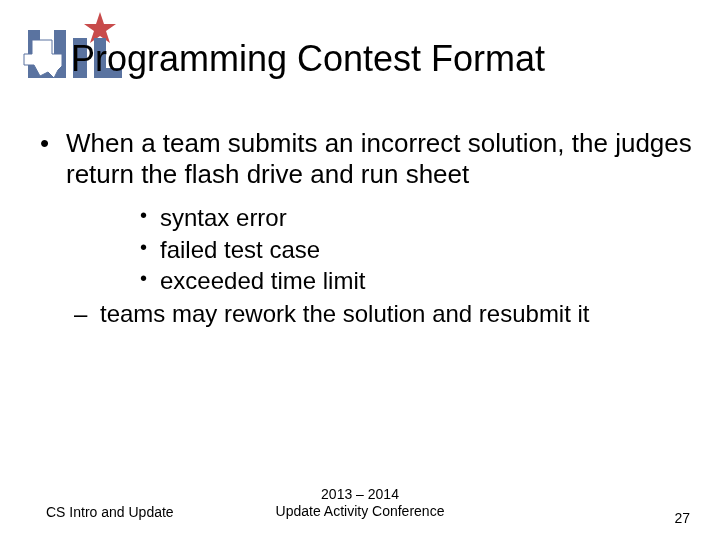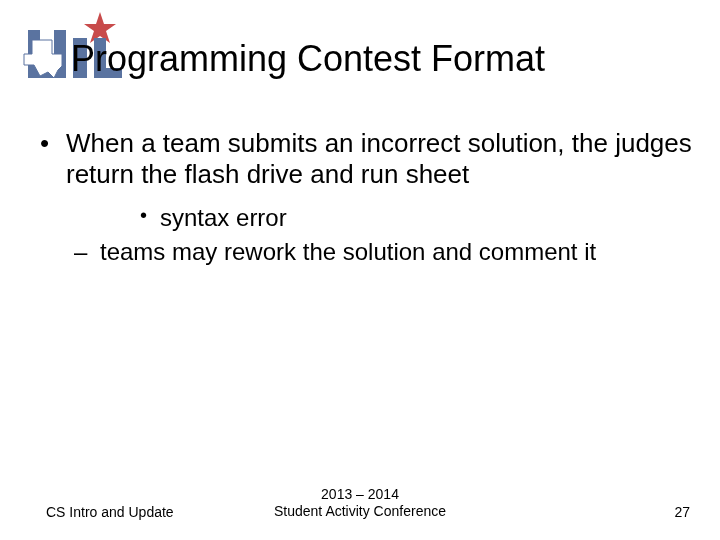--- a/index.html
+++ b/index.html
@@ -100,21 +100,21 @@
     position: absolute;
     left: 0;
     width: 720px;
     text-align: center;
     line-height: 1.2;
     bottom: 8px;
   }
   .footer-right {
     position: absolute;
     right: 30px;
-    bottom: 8px;
+    bottom: 2px;
   }
 </style>
 </head>
 <body>
 
 <div class="slide">
 
   <div class="logo">
     <svg viewBox="0 0 110 90" width="110" height="90">
 
@@ -131,25 +131,27 @@
 
       <path d="M14 30 L14 44 L6 44 L6 55 L16 55 L22 66 L30 62 L36 68 L40 60 L44 56 L44 44 L34 44 L34 30 Z" fill="#ffffff" stroke="#5a73a0" stroke-width="1"></path>
     </svg>
   </div>
 
   <div class="title">Programming Contest Format</div>
 
   <div class="body">
     <div class="lvl1">When a team submits an incorrect solution, the judges return the flash drive and run sheet</div>
     <div class="lvl3">syntax error</div>
-    <div class="lvl2">teams may rework the solution and comment it</div>
+    <div class="lvl3">failed test case</div>
+    <div class="lvl3">exceeded time limit</div>
+    <div class="lvl2">teams may rework the solution and resubmit it</div>
   </div>
 
   <div class="footer">
     <div class="footer-left">CS Intro and Update</div>
     <div class="footer-center">
       <span>2013 – 2014</span><br>
-      <span>Student Activity Conference</span>
+      <span>Update Activity Conference</span>
     </div>
     <div class="footer-right">27</div>
   </div>
 
 </div>
 
 </body></html>

